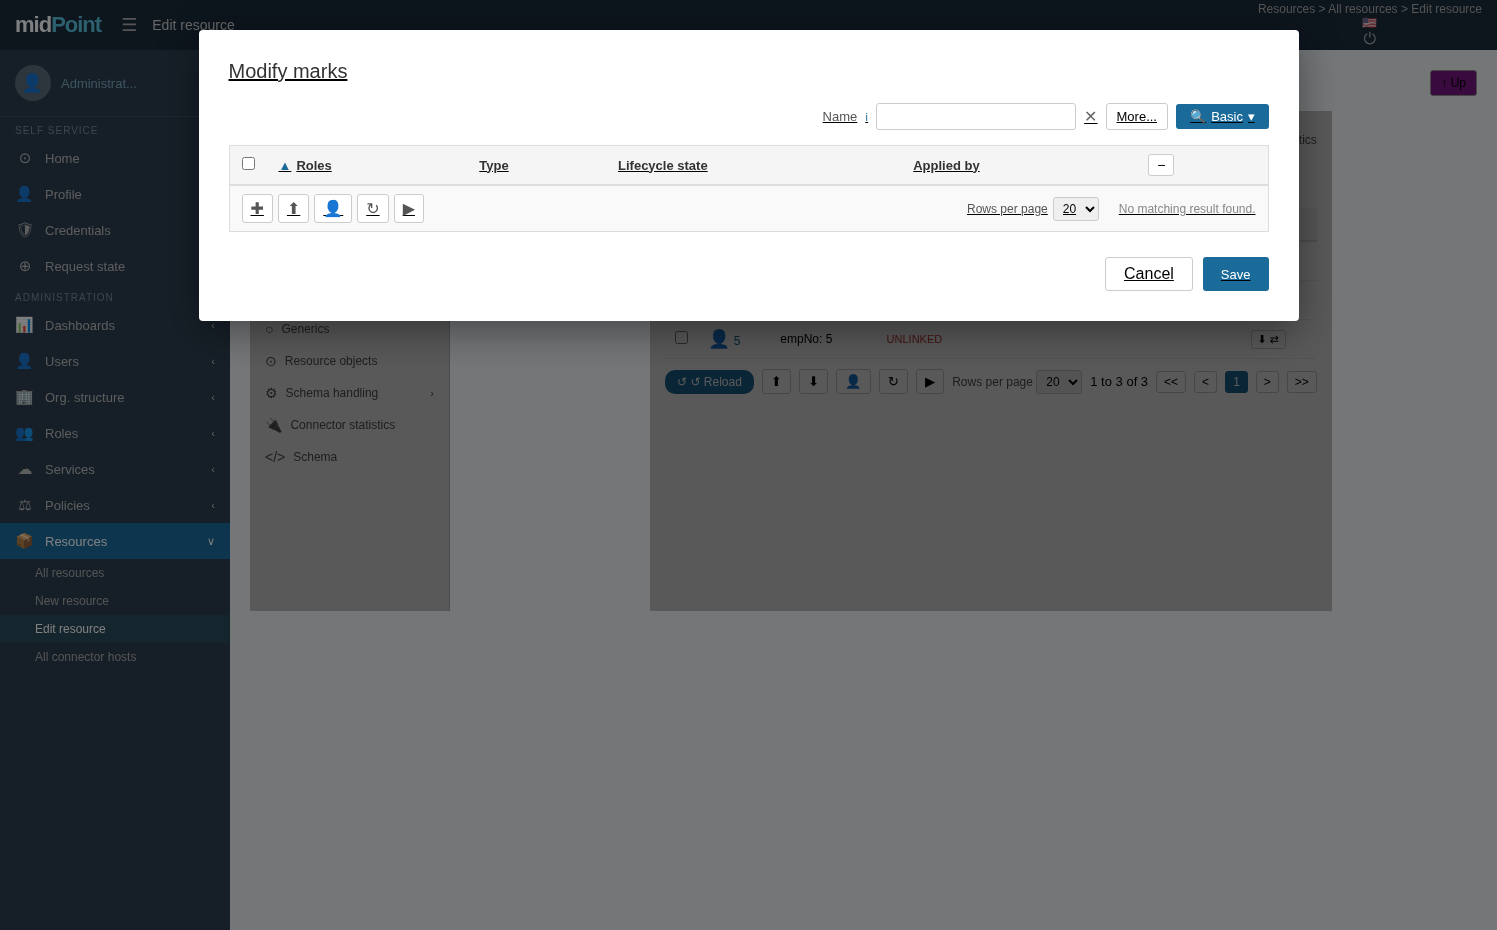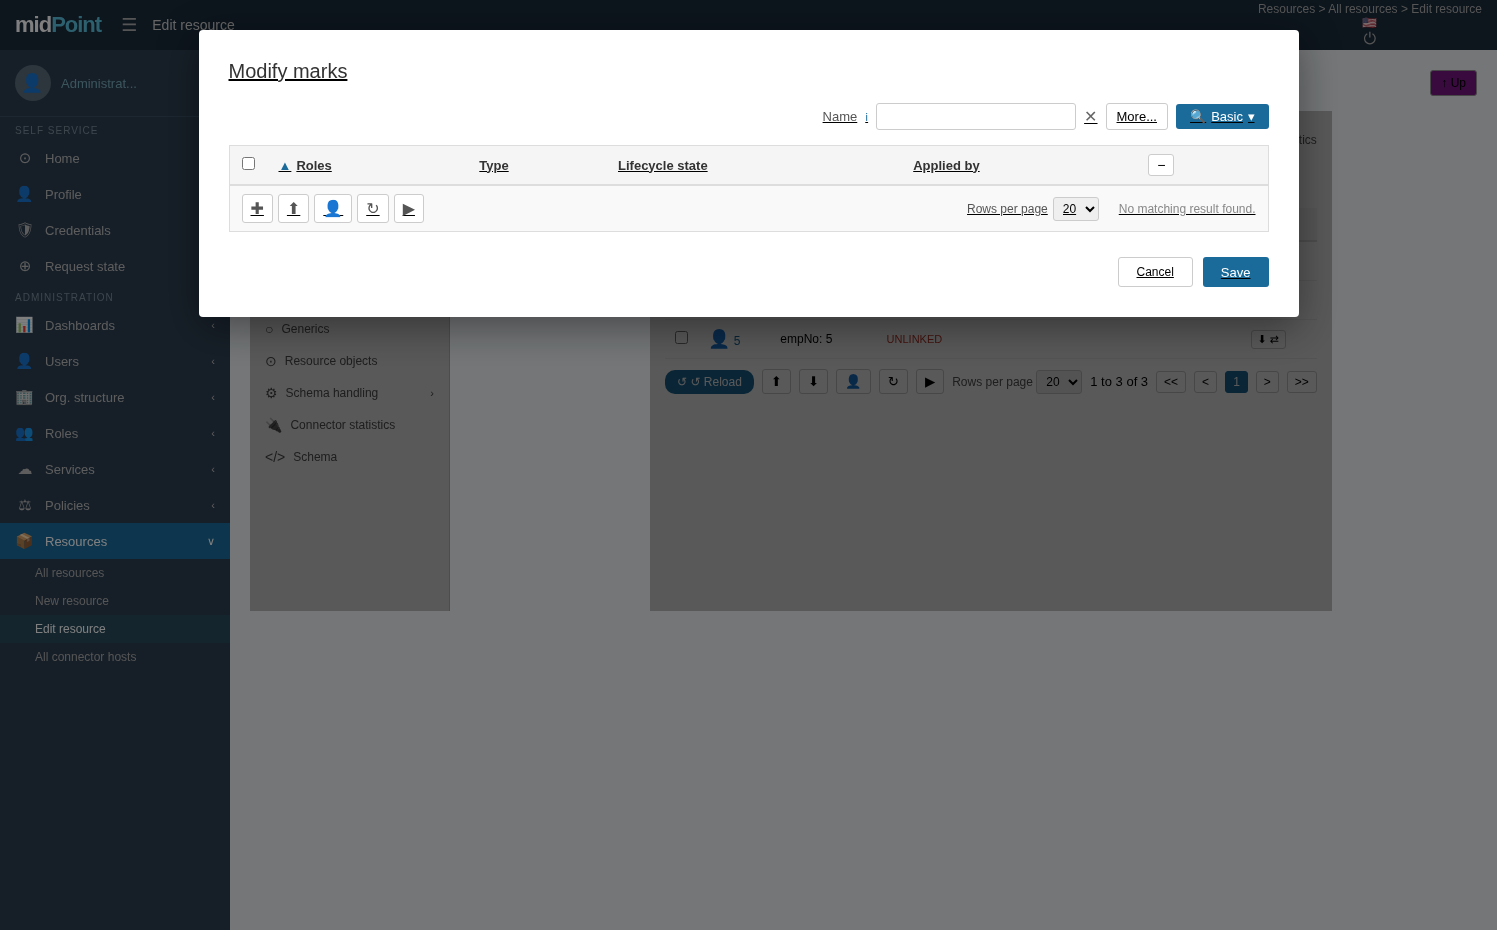--- a/index.html
+++ b/index.html
@@ -306,21 +306,21 @@
     }
     .no-result { font-size: 12px; color: #888; margin-left: 15px; }
 
     
     .modal-footer {
       display: flex; justify-content: flex-end; gap: 10px;
       margin-top: 25px;
     }
     .cancel-btn {
       background: white; border: 1px solid #ccc;
-      padding: 7px 18px; border-radius: 3px; font-size: 12px; cursor: pointer;
+      padding: 7px 18px; border-radius: 3px; font-size: 16px; cursor: pointer;
     }
     .save-btn {
       background: #1a6a9a; color: white; border: none;
       padding: 7px 18px; border-radius: 3px; font-size: 13px; cursor: pointer;
     }
   </style>
 </head>
 <body>
 
 <div class="navbar">

